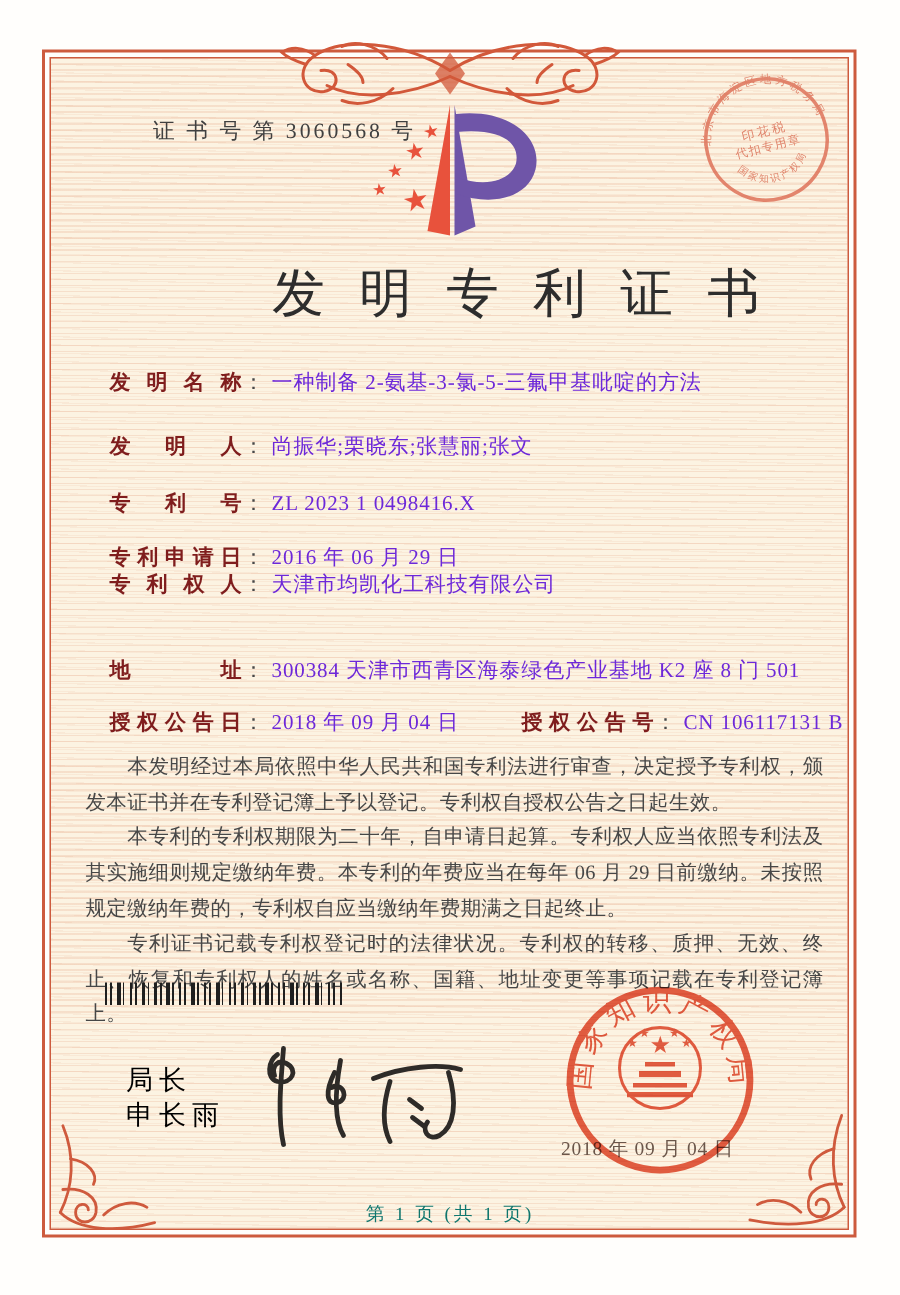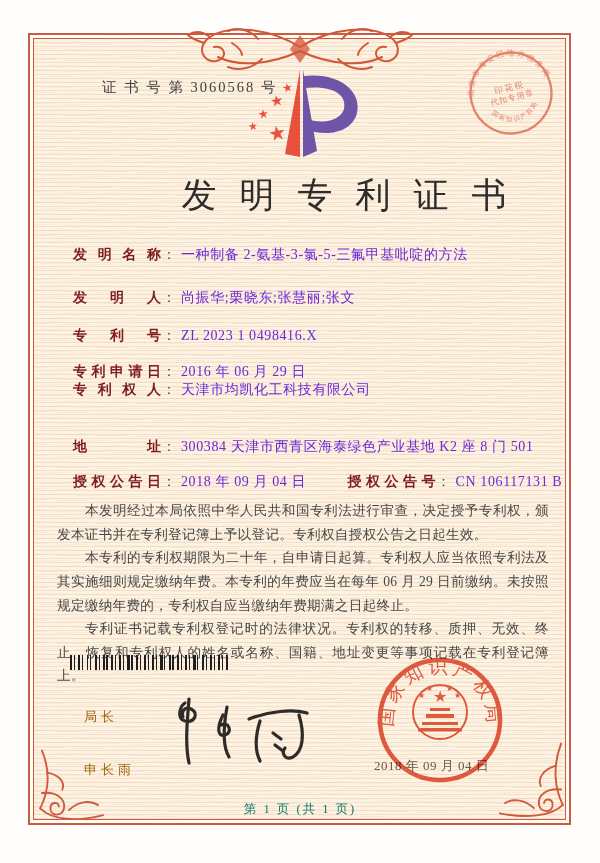--- a/index.html
+++ b/index.html
@@ -23,21 +23,21 @@
   .fvalue{margin-left:5px;letter-spacing:0.6px;color:#6d28d9;}
   .second-col{margin-left:38px;}
   .paragraphs{left:57px;top:499px;width:492px;}
   .paragraphs p{margin:0;text-indent:2.05em;font-size:13.6px;line-height:1.74;
                 letter-spacing:0.3px;color:#474747;text-align:justify;}
   .barcode{left:70px;top:655px;width:158px;height:15px;
      background:repeating-linear-gradient(90deg,#1f1f1f 0 1.5px,transparent 1.5px 3.5px,
        #1f1f1f 3.5px 4.7px,transparent 4.7px 8px,#1f1f1f 8px 10.4px,transparent 10.4px 12px,
        #1f1f1f 12px 13px,transparent 13px 16.5px);}
   .signer{left:84px;font-family:"Liberation Sans","DejaVu Sans",sans-serif;
-          font-size:13px;letter-spacing:4px;color:#a16207;font-weight:500;}
+          font-size:18px;letter-spacing:4px;color:#000000;font-weight:500;}
   .seal-date{left:374px;top:757px;font-size:13px;letter-spacing:0.5px;color:#6a564a;z-index:3;}
   .footer{left:0;top:801px;width:100%;text-align:center;font-size:12.5px;
           letter-spacing:2px;color:#0f766e;}
   .big-seal{left:372px;top:652px;z-index:4;mix-blend-mode:multiply;opacity:0.88;}
   .tax-stamp{left:464px;top:46px;transform:rotate(-14deg);opacity:0.8;}
   svg{display:block;}
 </style>
 </head>
 <body>
 
@@ -118,21 +118,21 @@
 
   <div class="abs paragraphs">
     <p>本发明经过本局依照中华人民共和国专利法进行审查，决定授予专利权，颁发本证书并在专利登记簿上予以登记。专利权自授权公告之日起生效。</p>
     <p>本专利的专利权期限为二十年，自申请日起算。专利权人应当依照专利法及其实施细则规定缴纳年费。本专利的年费应当在每年 06 月 29 日前缴纳。未按照规定缴纳年费的，专利权自应当缴纳年费期满之日起终止。</p>
     <p>专利证书记载专利权登记时的法律状况。专利权的转移、质押、无效、终止、恢复和专利权人的姓名或名称、国籍、地址变更等事项记载在专利登记簿上。</p>
   </div>
 
   <div class="abs barcode"></div>
 
   <div class="abs signer" style="top:708px;">局长</div>
-  <div class="abs signer" style="top:761px;text-align:right;">申长雨</div>
+  <div class="abs signer" style="top:731px;text-align:right;">申长雨</div>
 
   <svg class="abs" style="left:165px;top:693px;" width="150" height="75" viewBox="0 0 150 75">
     <g stroke="#2e2b28" stroke-width="3.2" fill="none" stroke-linecap="round" stroke-linejoin="round">
       <path d="M20,10 C14,14 12,26 20,28 C30,30 34,20 26,16 C20,13 16,18 18,24"></path>
       <path d="M24,6 C22,30 20,52 24,70"></path>
       <path d="M58,22 C52,34 52,44 60,42 C68,40 64,28 56,32"></path>
       <path d="M62,14 C58,36 58,54 64,64"></path>
       <path d="M84,26 C104,18 128,16 142,20"></path>
       <path d="M95,28 C90,44 90,58 95,68"></path>
       <path d="M134,22 C140,42 138,58 128,64 C120,68 116,60 120,55"></path>

